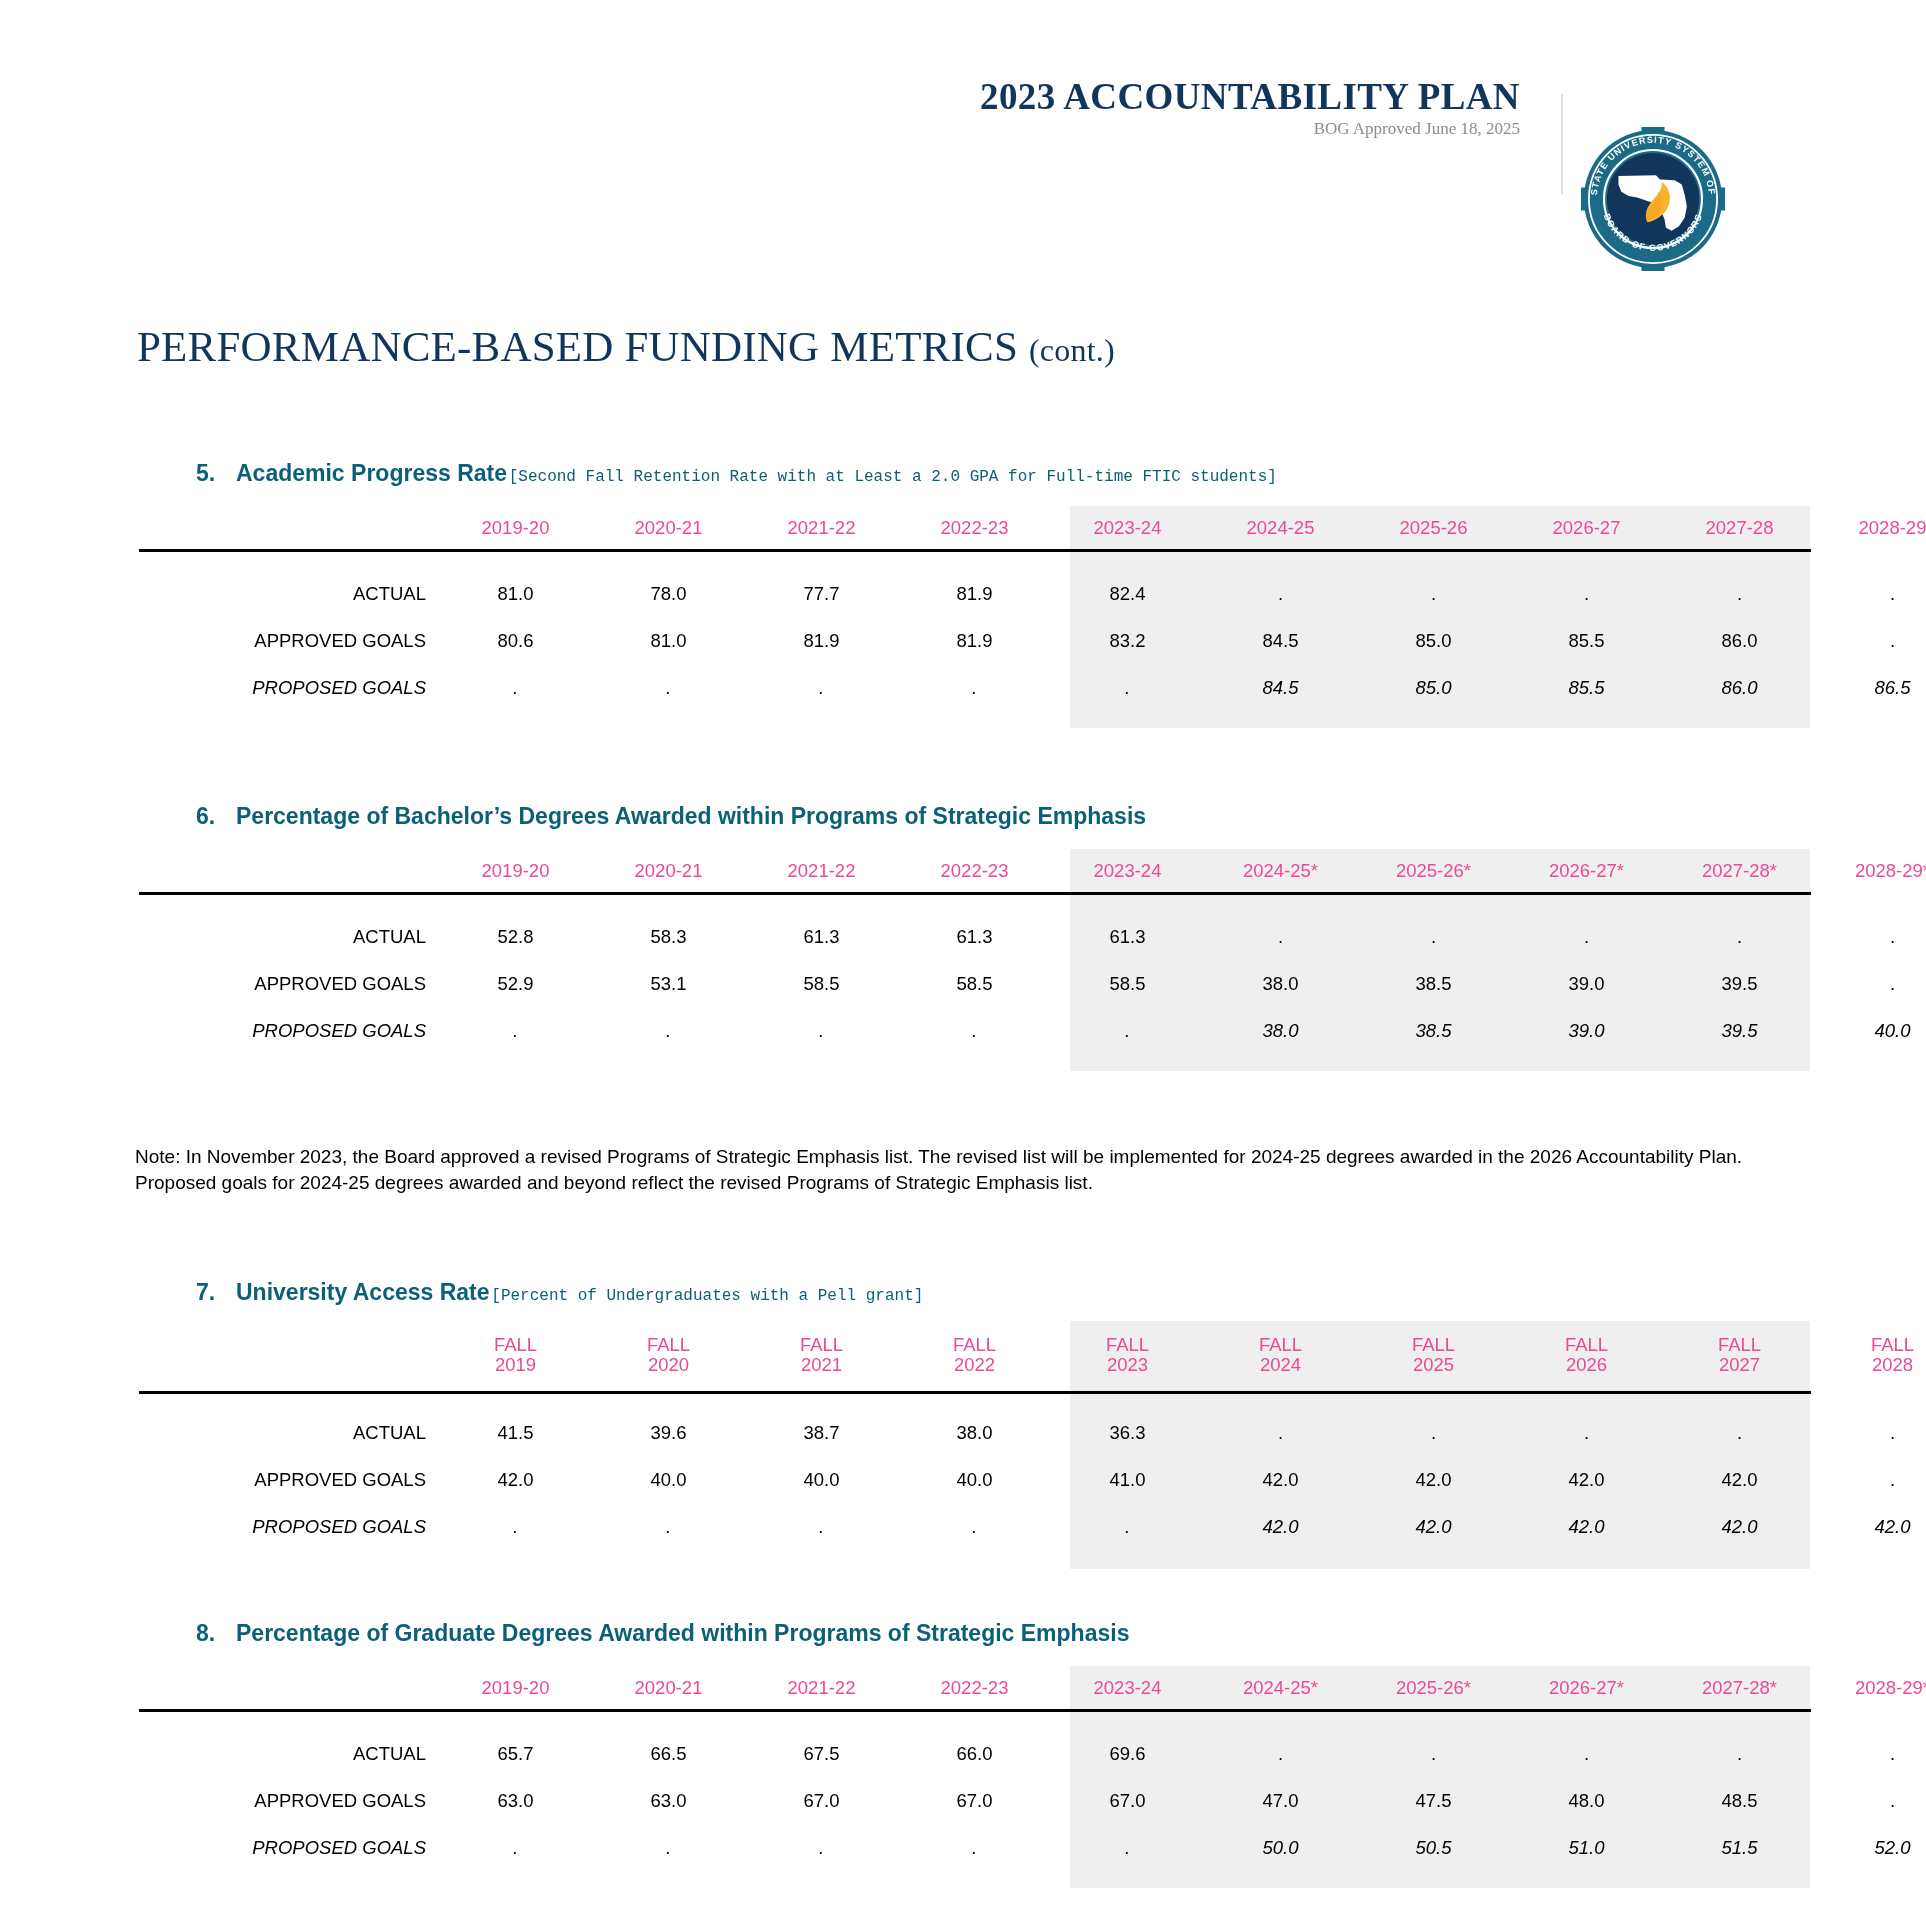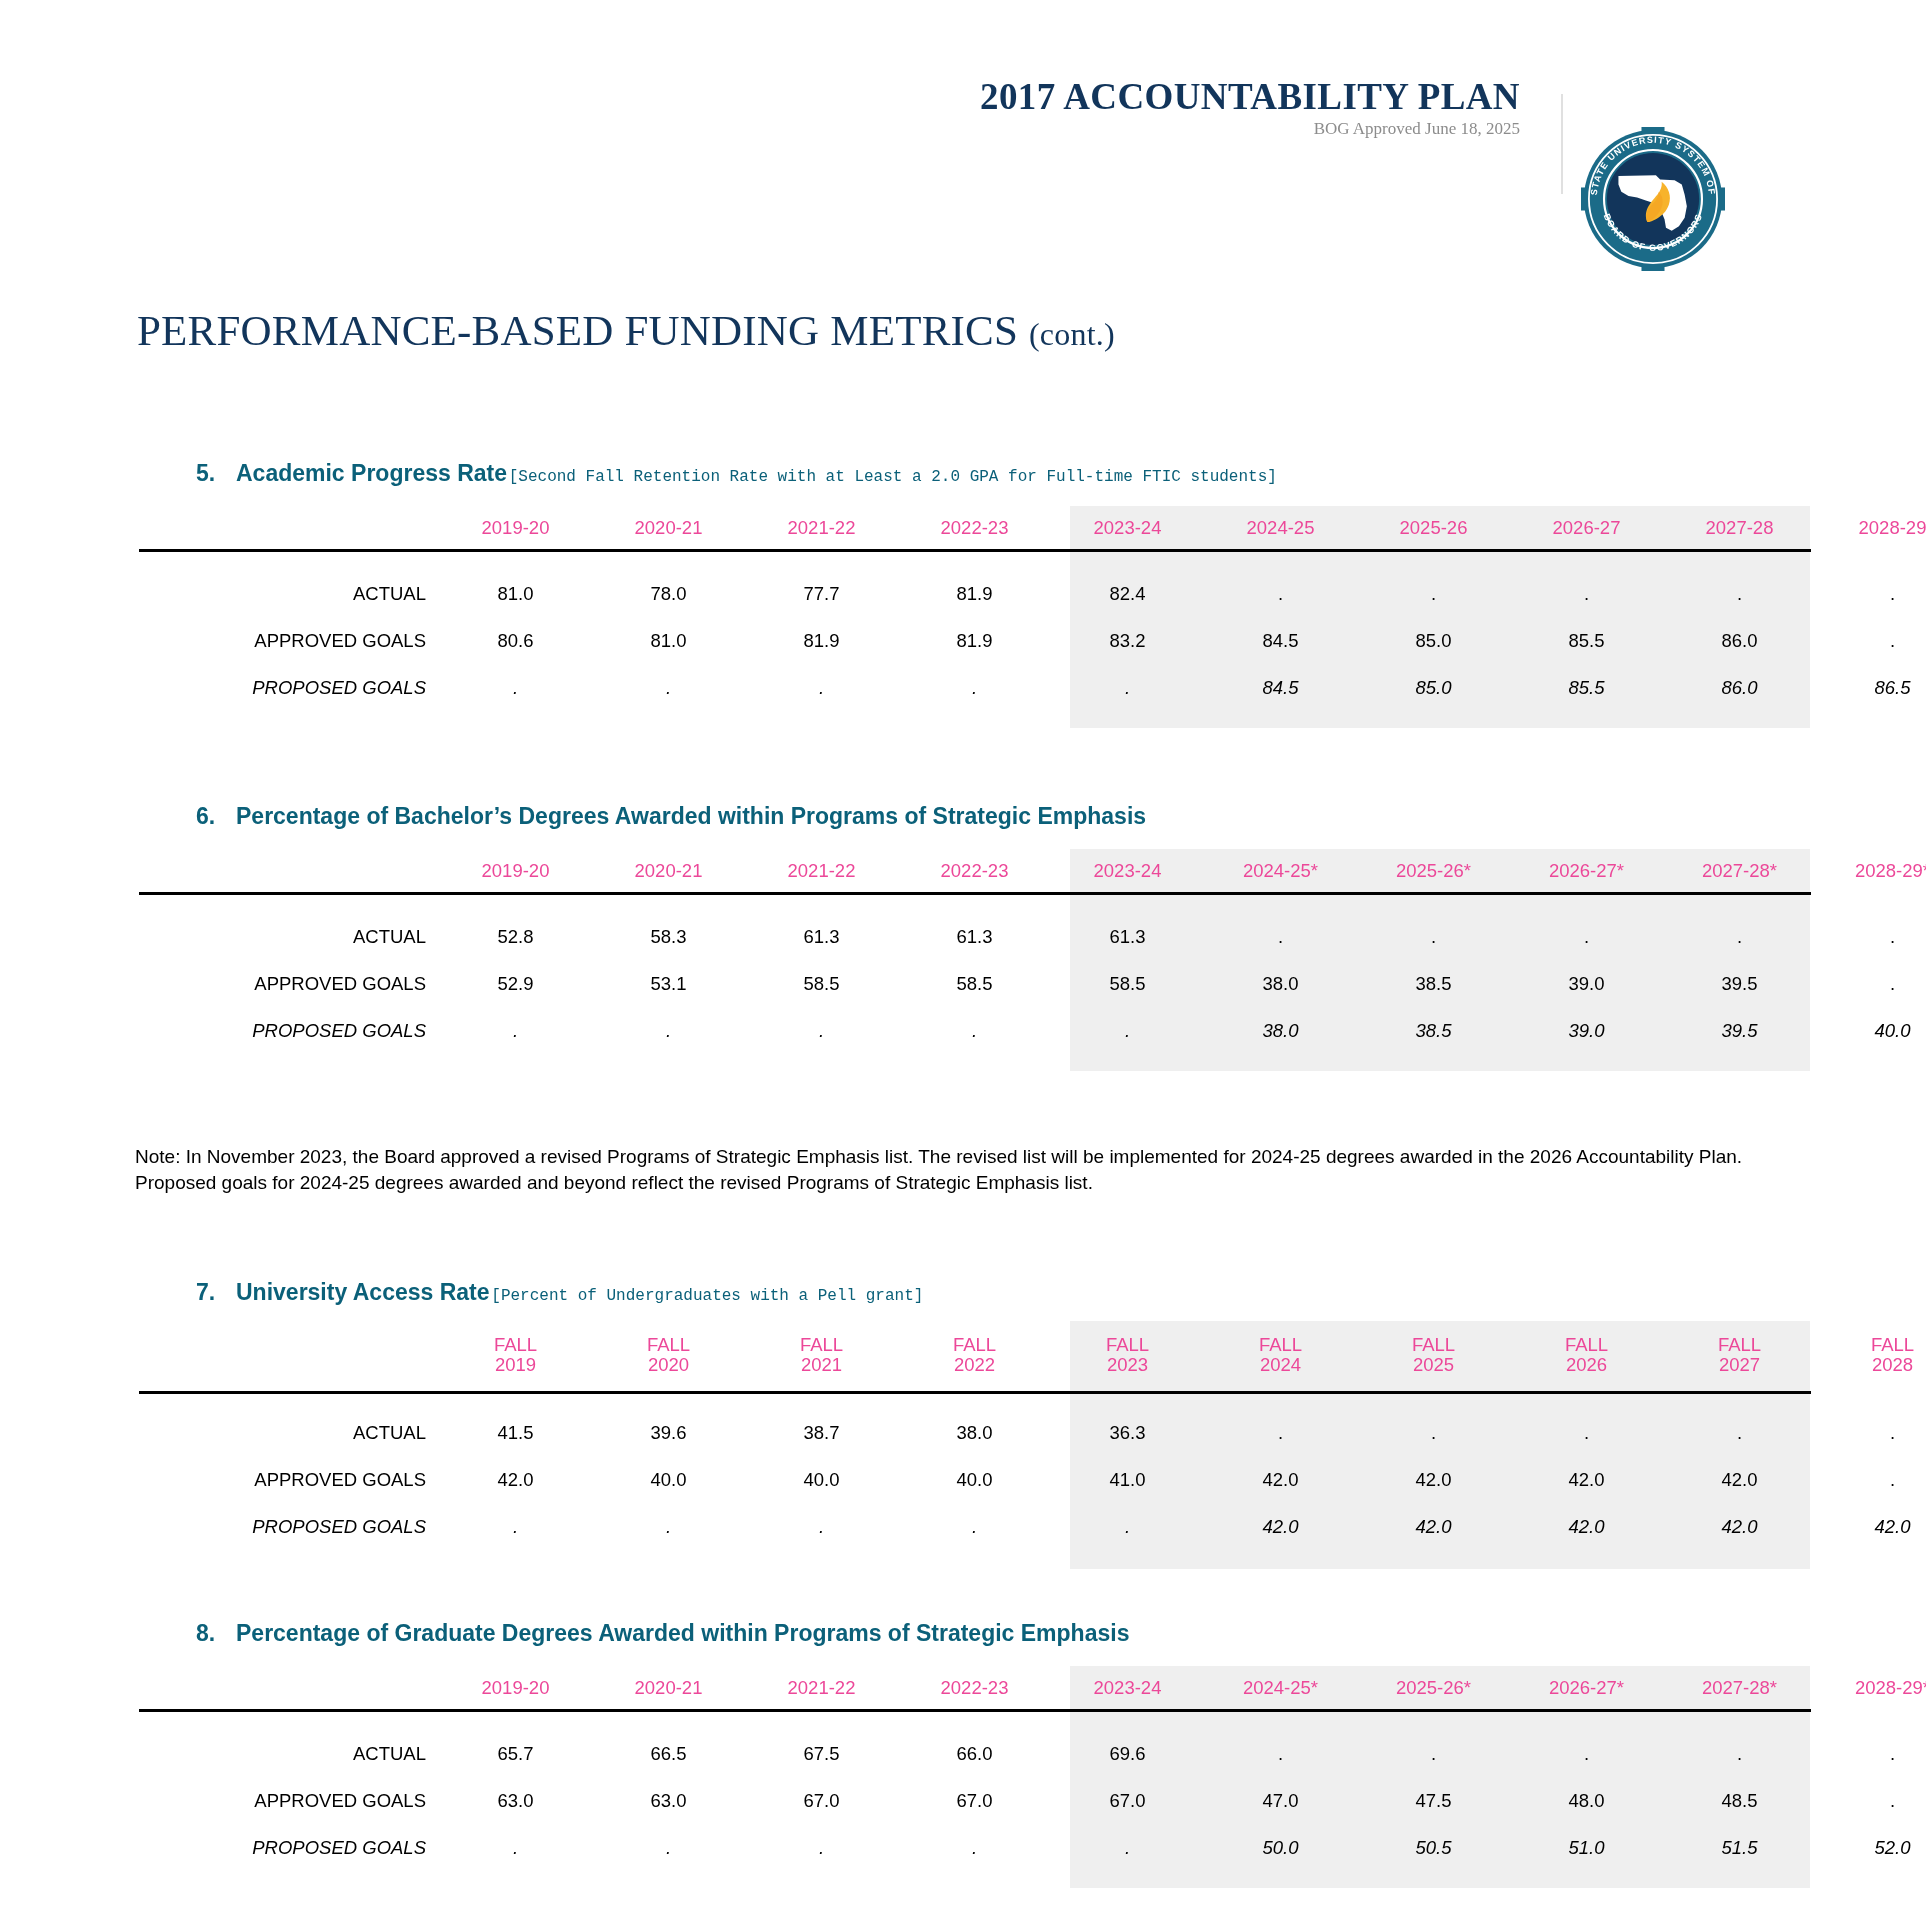--- a/index.html
+++ b/index.html
@@ -69,21 +69,21 @@
     left: 1581px;
     top: 50px;
     width: 144px;
     height: 144px;
   }
 
   
   .page-title {
     position: absolute;
     left: 137px;
-    top: 306px;
+    top: 322px;
     font-family: "Liberation Serif", serif;
     font-size: 43px;
     color: #12355b;
     white-space: nowrap;
     letter-spacing: 0.2px;
   }
   .page-title .cont {
     font-size: 32px;
   }
 
@@ -173,21 +173,21 @@
     line-height: 1.35;
     color: #000000;
     margin-top: 37px;
   }
 </style>
 </head>
 <body>
 
 <div class="header">
   <div class="header-text">
-    <div class="hdr-plan">2017 ACCOUNTABILITY PLAN</div>
+    <div class="hdr-plan">2023 ACCOUNTABILITY PLAN</div>
     <div class="hdr-bog">BOG Approved June 18, 2025</div>
   </div>
   <div class="hdr-divider"></div>
 
   <div class="seal">
     <svg viewBox="0 0 200 200" width="144" height="144" aria-hidden="true">
       <defs>
         <path id="arcTop" d="M 100,100 m -78,0 a 78,78 0 0 1 156,0" fill="none"></path>
         <path id="arcBot" d="M 100,100 m -72,0 a 72,72 0 0 0 144,0" fill="none"></path>
       </defs>

